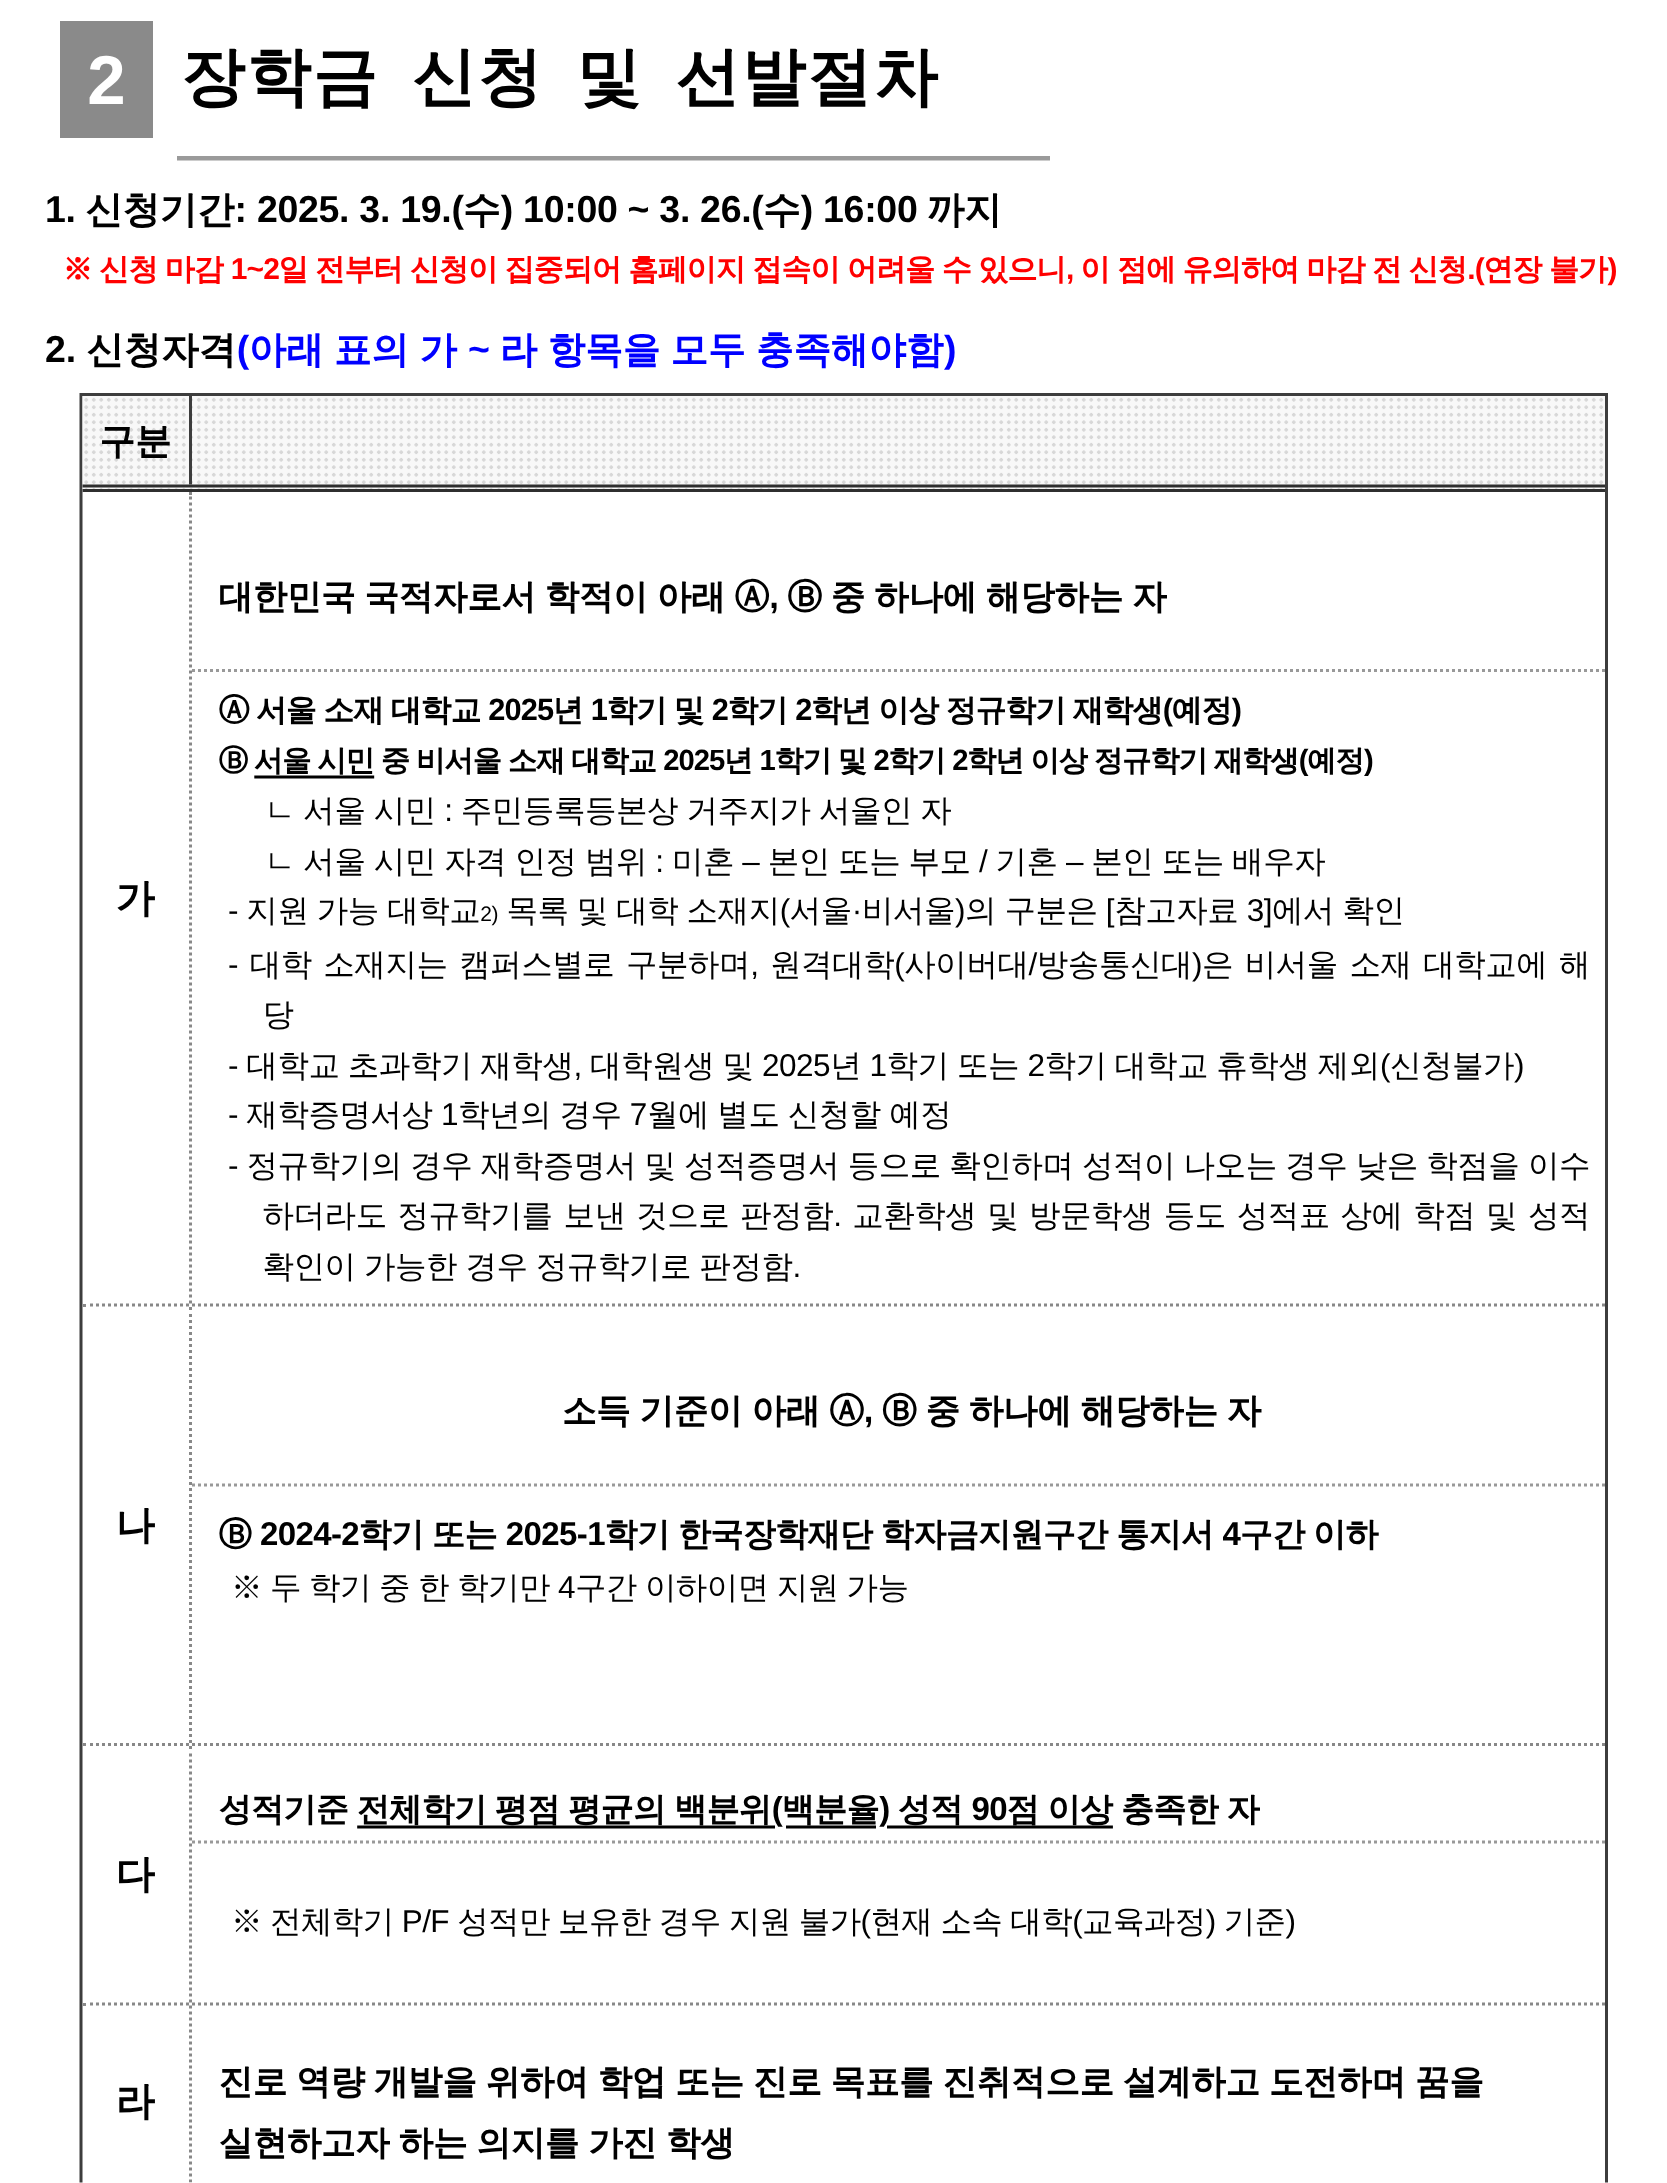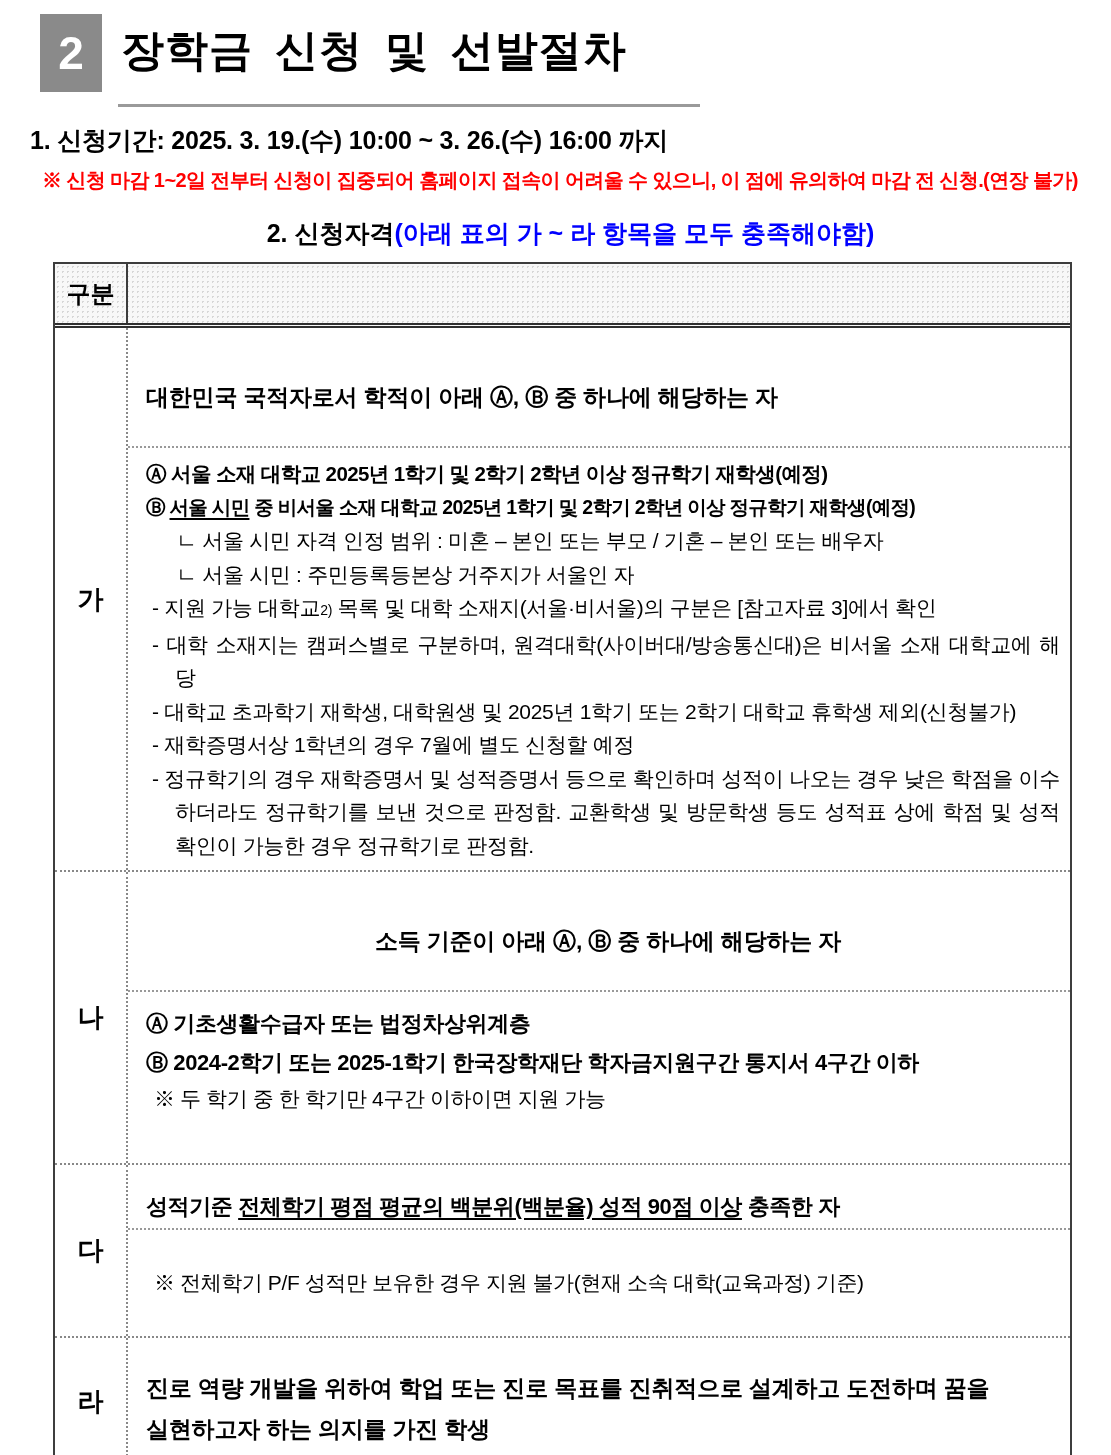--- a/index.html
+++ b/index.html
@@ -33,21 +33,21 @@
     letter-spacing:-0.2px; white-space:nowrap; line-height:30px;
   }
   .warning-line {
     margin:11px 0 0 42px; font-size:20px; font-weight:bold; color:#ff0000;
     letter-spacing:-0.6px; white-space:nowrap; line-height:28px;
   }
 
   
   .eligibility-heading {
     margin:24px 0 0 30px; font-size:25px; font-weight:bold;
-    white-space:nowrap; line-height:30px;text-align:center;
+    white-space:nowrap; line-height:30px;
   }
   .blue { color:#0000ff; }
 
   
   .qual-table {
     margin:14px 0 0 53px; width:1019px;
     border:2px solid #3d3d3d; background:#fff;
   }
   .t-head {
     display:flex; height:64px; border-bottom:5px double #2f2f2f;
@@ -139,39 +139,38 @@
 
   <div class="t-row">
     <div class="t-label">가</div>
     <div class="t-content">
       <div class="intro intro-ga">
         <span class="intro-line">대한민국 국적자로서 학적이 아래 Ⓐ, Ⓑ 중 하나에 해당하는 자</span>
       </div>
       <div class="details-ga">
         <div class="line line-bold line-fit-a">Ⓐ 서울 소재 대학교 2025년 1학기 및 2학기 2학년 이상 정규학기 재학생(예정)</div>
         <div class="line line-bold line-fit-b"><span>Ⓑ </span><span class="underlined">서울 시민</span><span> 중 비서울 소재 대학교 2025년 1학기 및 2학기 2학년 이상 정규학기 재학생(예정)</span></div>
+        <div class="line sub-note">ㄴ 서울 시민 : 주민등록등본상 거주지가 서울인 자</div>
         <div class="line sub-note">ㄴ 서울 시민 자격 인정 범위 : 미혼 – 본인 또는 부모 / 기혼 – 본인 또는 배우자</div>
-        <div class="line sub-note">ㄴ 서울 시민 : 주민등록등본상 거주지가 서울인 자</div>
         <div class="line dash-line"><span>- 지원 가능 대학교</span><span class="sup-ref">2)</span><span> 목록 및 대학 소재지(서울·비서울)의 구분은 [참고자료 3]에서 확인</span></div>
         <div class="line dash-line">- 대학 소재지는 캠퍼스별로 구분하며, 원격대학(사이버대/방송통신대)은 비서울 소재 대학교에 해당</div>
         <div class="line dash-line">- 대학교 초과학기 재학생, 대학원생 및 2025년 1학기 또는 2학기 대학교 휴학생 제외(신청불가)</div>
         <div class="line dash-line">- 재학증명서상 1학년의 경우 7월에 별도 신청할 예정</div>
         <div class="line dash-line">- 정규학기의 경우 재학증명서 및 성적증명서 등으로 확인하며 성적이 나오는 경우 낮은 학점을 이수하더라도 정규학기를 보낸 것으로 판정함. 교환학생 및 방문학생 등도 성적표 상에 학점 및 성적 확인이 가능한 경우 정규학기로 판정함.</div>
       </div>
     </div>
   </div>
 
   <div class="t-row">
     <div class="t-label">나</div>
     <div class="t-content">
       <div class="intro intro-na">
         <span class="intro-line">소득 기준이 아래 Ⓐ, Ⓑ 중 하나에 해당하는 자</span>
       </div>
       <div class="details-na">
-        <div class="ab-line">Ⓐ 기초생활수급자 또는 법정차상위계층</div>
         <div class="ab-line">Ⓑ 2024-2학기 또는 2025-1학기 한국장학재단 학자금지원구간 통지서 4구간 이하</div>
         <div class="ref-note">※ 두 학기 중 한 학기만 4구간 이하이면 지원 가능</div>
       </div>
     </div>
   </div>
 
   <div class="t-row">
     <div class="t-label">다</div>
     <div class="t-content">
       <div class="intro intro-da">

